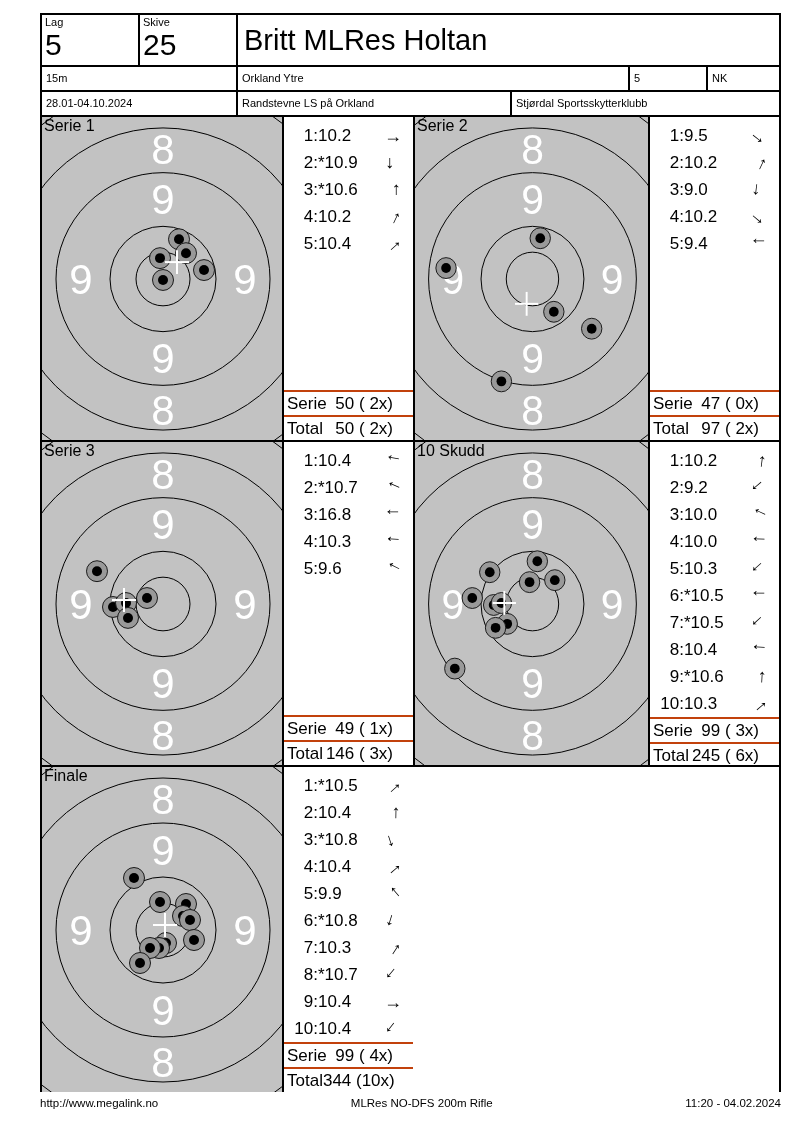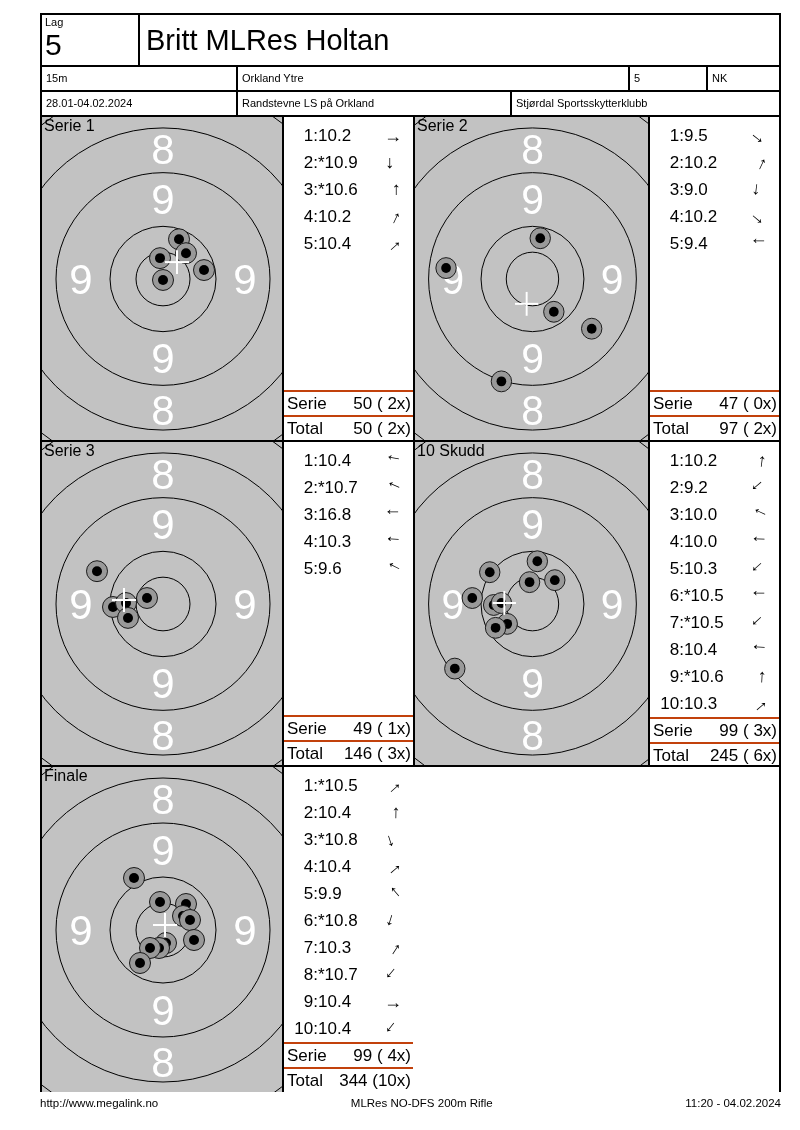--- a/index.html
+++ b/index.html
@@ -40,50 +40,54 @@
   .target-svg{position:absolute;left:0;top:0;width:100%;height:100%;display:block;}
   .panel-title{position:absolute;top:0;left:2px;font-size:16px;z-index:2;}
   .shot-list{padding-top:5px;}
   .shot-row{display:flex;height:27px;align-items:center;font-size:17px;}
   .shot-n{width:34px;text-align:right;}
   .shot-val{width:60px;text-align:left;white-space:pre;}
   .shot-arrow{width:30px;text-align:center;font-size:18px;display:inline-block;line-height:18px;}
   .summary{margin-top:auto;}
   .sum-row{display:flex;height:25px;border-top:2px solid #c2410c;align-items:center;font-size:17px;box-sizing:border-box;}
   .sum-label{padding-left:3px;}
-  .sum-value{margin-left:auto;padding-right:2px;white-space:pre;}
+  .sum-value{margin-left:auto;padding-right:20px;white-space:pre;}
   .filler{flex:1;background:#fff;}
   
   .footer{position:absolute;left:40px;top:1097px;width:741px;display:flex;align-items:center;font-size:11.5px;}
   .footer .f-left{flex:0 0 auto;}
   .footer .f-center{flex:1;text-align:center;}
   .footer .f-right{flex:0 0 auto;}
 </style>
 </head>
 <body>
 
 <div class="sheet">
 
   <div class="h-row h-row1">
     <div class="h-cell cell-lag">
       <div class="small-label">Lag</div>
       <div class="big-number">5</div>
     </div>
+    <div class="h-cell cell-skive">
+      <div class="small-label">Skive</div>
+      <div class="big-number">25</div>
+    </div>
     <div class="h-cell cell-name">Britt MLRes Holtan</div>
   </div>
 
   <div class="h-row h-row2">
     <div class="h-cell h-text c1">15m</div>
     <div class="h-cell h-text c2">Orkland Ytre</div>
     <div class="h-cell h-text c3">5</div>
     <div class="h-cell h-text c4">NK</div>
   </div>
 
   <div class="h-row h-row3">
-    <div class="h-cell h-text c1">28.01-04.02.2024</div>
+    <div class="h-cell h-text c1">28.01-04.10.2024</div>
     <div class="h-cell h-text c2">Randstevne LS på Orkland</div>
     <div class="h-cell h-text c3">Stjørdal Sportsskytterklubb</div>
   </div>
 
   <div class="grid-row row-a">
     <div class="panel left">
   <div class="target-cell">
     <svg class="target-svg" viewBox="0 0 240 325" preserveAspectRatio="none">
             <rect x="0" y="0" width="240" height="325" fill="#c2c2c2"></rect>
             <circle cx="121" cy="163" r="27" fill="none" stroke="#000000" stroke-width="1"></circle>

